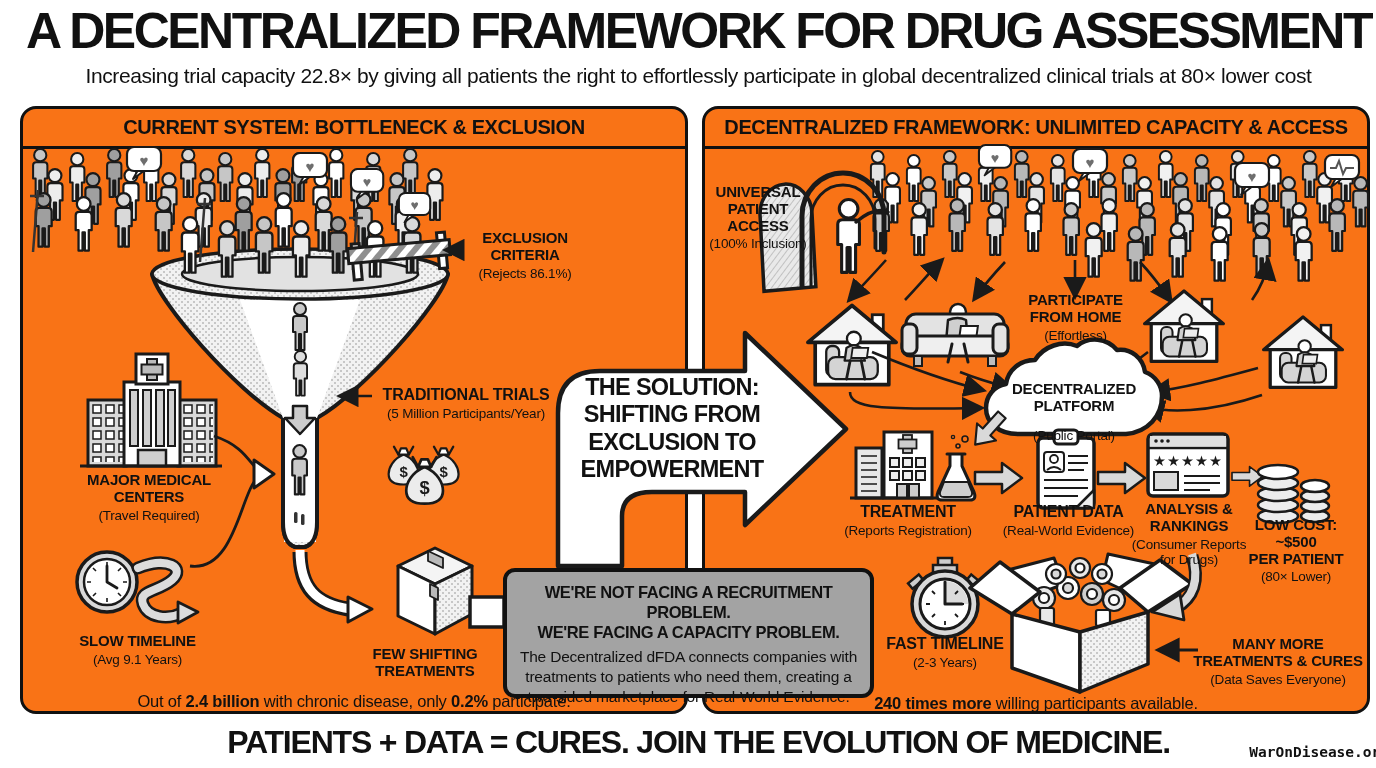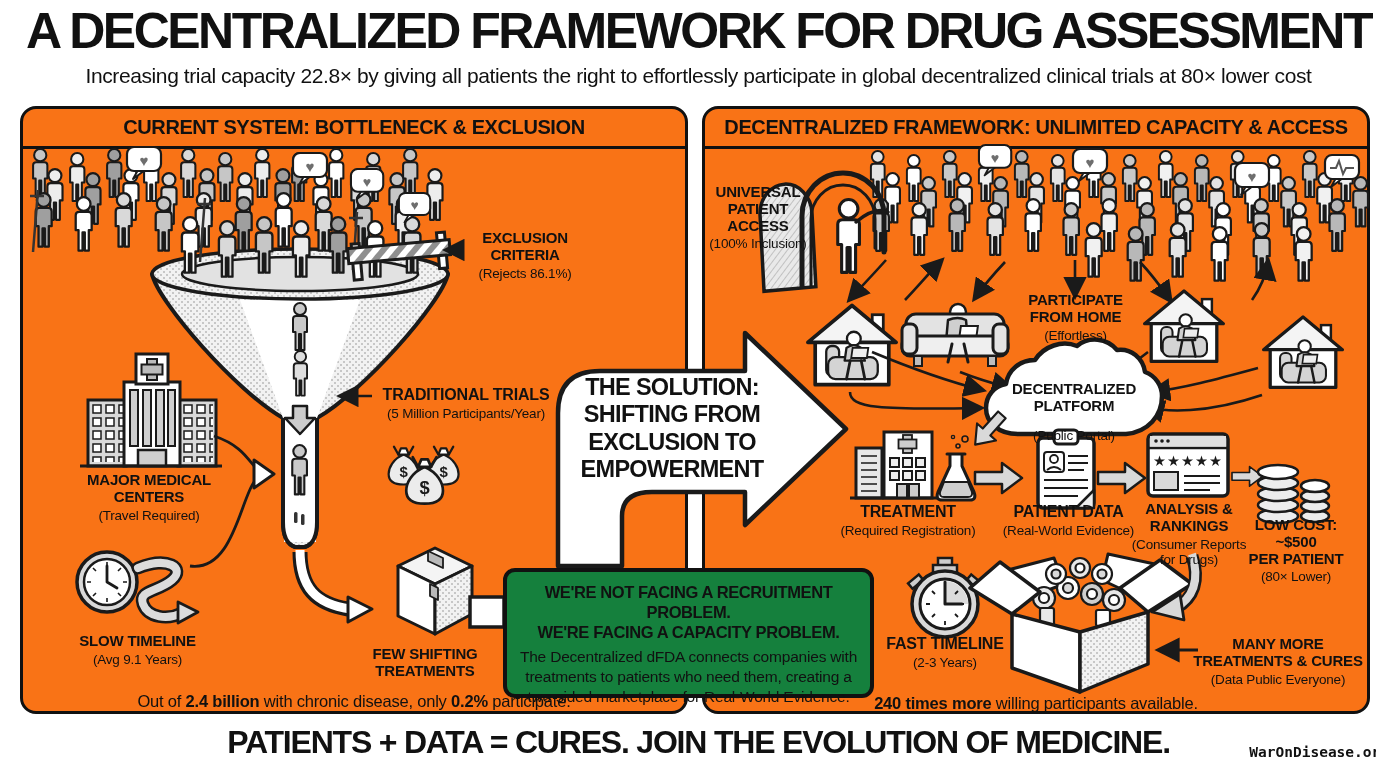--- a/index.html
+++ b/index.html
@@ -12,21 +12,21 @@
   .panel{position:absolute;top:106px;height:608px;border:3.5px solid #111;border-radius:16px;
          background:#f97316;box-sizing:border-box;z-index:1;}
   .panel-header{height:37px;border-bottom:3.5px solid #111;display:flex;align-items:center;
                 justify-content:center;font-weight:700;font-size:20px;letter-spacing:-0.4px;}
   #svgart{position:absolute;left:0;top:0;z-index:2;pointer-events:none;}
   .label{position:absolute;z-index:4;text-align:center;}
   .lt{font-weight:700;font-size:15px;line-height:1.12;letter-spacing:-0.2px;white-space:pre-line;}
   .ls{font-size:13.5px;line-height:1.12;margin-top:2px;letter-spacing:-0.2px;white-space:pre-line;}
   .solution{position:absolute;left:566px;top:374px;width:212px;z-index:4;text-align:center;
             font-weight:700;font-size:23.5px;line-height:1.16;letter-spacing:-0.7px;white-space:pre-line;}
-  .problem-box{position:absolute;left:503px;top:568px;width:371px;height:130px;background:#15803d;
+  .problem-box{position:absolute;left:503px;top:568px;width:371px;height:130px;background:#a3a3a3;
                border:4px solid #111;border-radius:12px;z-index:3;box-sizing:border-box;
                text-align:center;padding:10px 12px 0;}
   .pb-head{font-weight:700;font-size:16.5px;line-height:1.22;white-space:pre-line;letter-spacing:-0.4px;}
   .pb-body{font-size:15.5px;line-height:1.27;margin-top:5px;letter-spacing:-0.2px;}
   .footnote{position:absolute;z-index:4;font-size:16.5px;text-align:center;letter-spacing:-0.2px;}
   .footnote b{font-weight:700;}
   .tagline{position:absolute;top:724px;left:0;right:0;text-align:center;font-weight:700;
            font-size:32px;letter-spacing:-1.2px;z-index:4;}
   .site{position:absolute;top:744px;right:8px;font-family:"DejaVu Sans Mono",monospace;
         font-weight:700;font-size:14.5px;z-index:4;}
@@ -537,21 +537,21 @@
   </div>
   <div class="label" style="left:1000px;top:381px;width:148px;">
     <div class="lt">DECENTRALIZED
 PLATFORM</div>
   </div>
   <div class="label" style="left:1000px;top:426px;width:148px;">
     <div class="ls">(Public Portal)</div>
   </div>
   <div class="label" style="left:838px;top:503px;width:140px;">
     <div class="lt" style="font-size:16px">TREATMENT</div>
-    <div class="ls">(Required Registration)</div>
+    <div class="ls">(Reports Registration)</div>
   </div>
   <div class="label" style="left:996px;top:503px;width:145px;">
     <div class="lt" style="font-size:16px">PATIENT DATA</div>
     <div class="ls">(Real-World Evidence)</div>
   </div>
   <div class="label" style="left:1118px;top:501px;width:142px;">
     <div class="lt">ANALYSIS &amp;
 RANKINGS</div>
     <div class="ls">(Consumer Reports
 for Drugs)</div>
@@ -562,21 +562,21 @@
 PER PATIENT</div>
     <div class="ls">(80× Lower)</div>
   </div>
   <div class="label" style="left:875px;top:635px;width:140px;">
     <div class="lt" style="font-size:16px">FAST TIMELINE</div>
     <div class="ls">(2-3 Years)</div>
   </div>
   <div class="label" style="left:1188px;top:636px;width:180px;">
     <div class="lt">MANY MORE
 TREATMENTS &amp; CURES</div>
-    <div class="ls">(Data Public Everyone)</div>
+    <div class="ls">(Data Saves Everyone)</div>
   </div>
   <div class="footnote" style="left:722px;top:694px;width:628px;">
     <b>240 times more</b><span> willing participants available.</span>
   </div>
 
   <div class="tagline">PATIENTS + DATA = CURES. JOIN THE EVOLUTION OF MEDICINE.</div>
   <div class="site">WarOnDisease.org</div>
 </div>
 
 </body></html>

